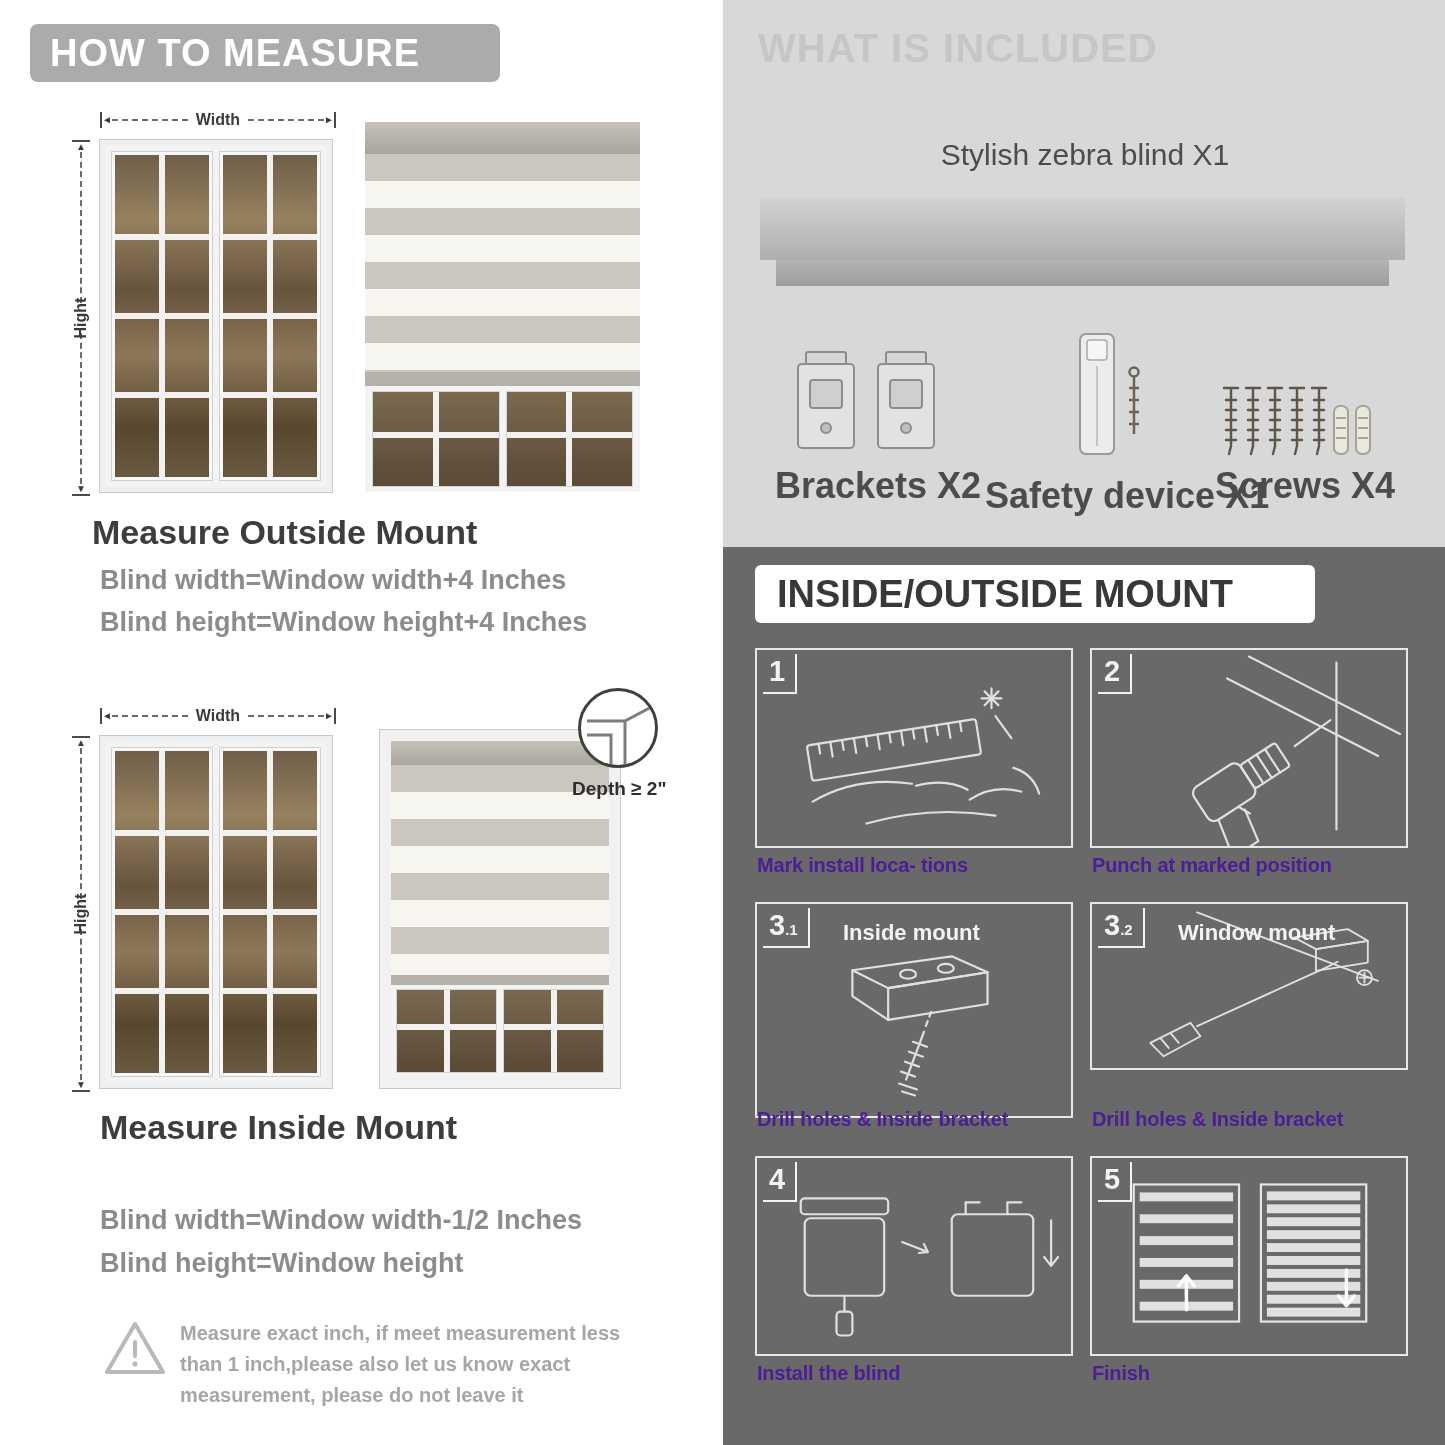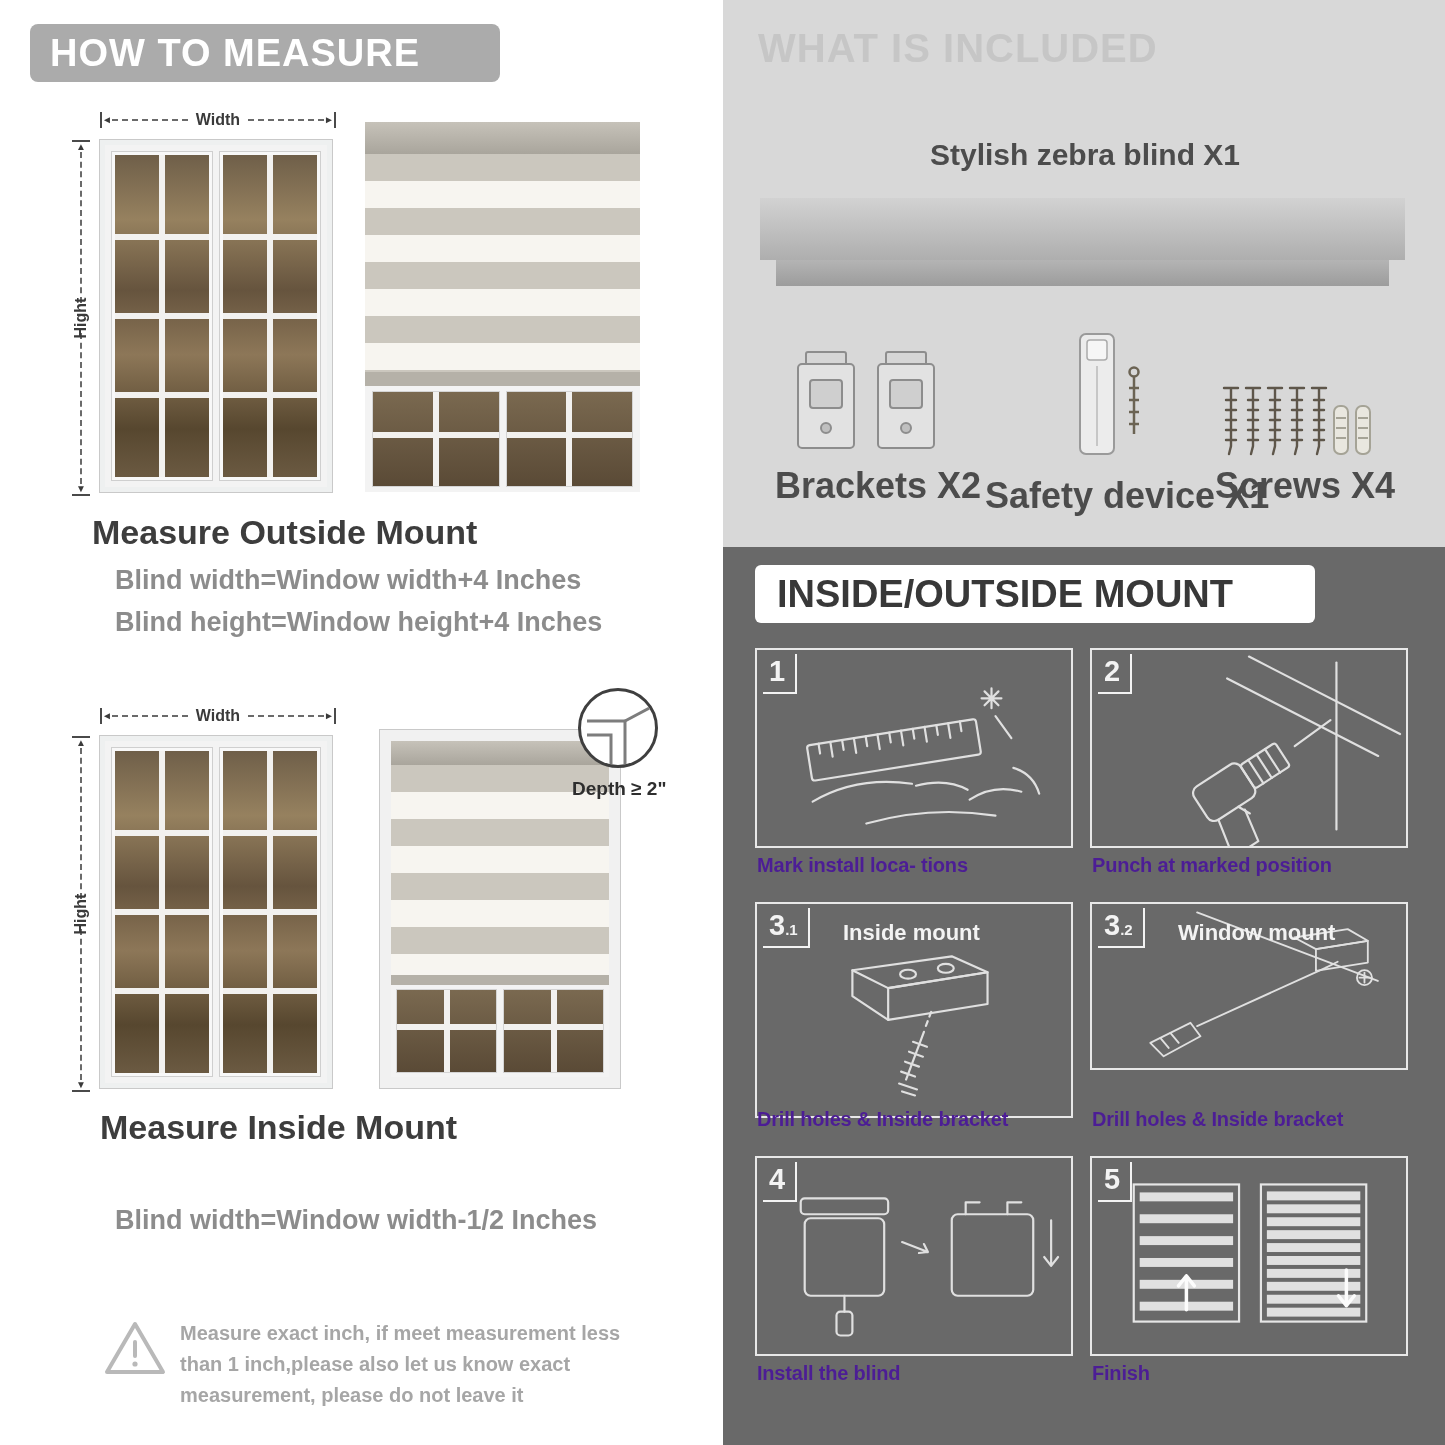--- a/index.html
+++ b/index.html
@@ -6,21 +6,21 @@
   #page{position:relative;width:1445px;height:1445px;background:#ffffff;overflow:hidden;
         font-family:"Liberation Sans","DejaVu Sans",sans-serif;}
   .abs{position:absolute;}
   .nowrap{white-space:nowrap;}
 
   
   .banner{left:30px;top:24px;width:470px;height:58px;background:#ababab;border-radius:8px;
           color:#ffffff;font-size:38px;font-weight:bold;line-height:58px;padding-left:20px;
           letter-spacing:1px;box-sizing:border-box;}
   .heading{font-size:34px;font-weight:bold;color:#3d3d3d;}
-  .bodyline{font-size:27px;font-weight:bold;color:#8c8c8c;margin-left:15px;}
+  .bodyline{font-size:27px;font-weight:bold;color:#8c8c8c;}
 
   
   .h-arrow{display:flex;align-items:center;height:16px;border-left:2px solid #4a4a4a;border-right:2px solid #4a4a4a;}
   .h-arrow .dash{flex:1;height:0;border-top:2px dashed #6a6a6a;}
   .ahead{font-size:10px;color:#3a3a3a;line-height:1;}
   .alabel{font-size:16px;font-weight:bold;color:#3a3a3a;padding:0 8px;white-space:nowrap;}
   .v-arrow{display:flex;flex-direction:column;align-items:center;width:18px;
            border-top:2px solid #4a4a4a;border-bottom:2px solid #4a4a4a;}
   .v-arrow .vdash{flex:1;width:0;border-left:2px dashed #6a6a6a;}
   .vlabel{transform:rotate(-90deg);font-size:16px;font-weight:bold;color:#3a3a3a;white-space:nowrap;padding:6px 0;}
@@ -51,21 +51,21 @@
           display:flex;flex-direction:column;box-sizing:border-box;}
 
   .depth-circle{border-radius:50%;border:3px solid #3f3f3f;background:#ffffff;overflow:hidden;z-index:5;}
   .depth-label{font-size:19px;font-weight:bold;color:#2e2e2e;}
 
   .warn-text{font-size:20px;font-weight:bold;color:#a6a6a6;line-height:1.55;width:452px;}
 
   
   .included-bg{left:723px;top:0;width:722px;height:547px;background:#d8d8d8;}
   .included-title{font-size:40px;font-weight:bold;color:#c6c6c6;letter-spacing:1px;}
-  .blind-label{left:725px;top:138px;width:720px;text-align:center;font-size:30px;font-weight:bold;color:#4c4c4c;}
+  .blind-label{left:725px;top:138px;width:720px;text-align:center;font-size:30px;font-weight:normal;color:#4c4c4c;}
   .rail-main{left:760px;top:198px;width:645px;height:62px;background:linear-gradient(180deg,#d2d2d2,#aeaeae);}
   .rail-lip{left:776px;top:260px;width:613px;height:26px;background:linear-gradient(180deg,#b4b4b4,#9c9c9c);}
   .item-label{font-size:36px;font-weight:bold;color:#4c4c4c;text-align:center;}
 
   .mount-bg{left:723px;top:547px;width:722px;height:898px;background:#696969;}
   .mount-title{left:755px;top:565px;width:560px;height:58px;background:#ffffff;border-radius:6px;
                font-size:38px;font-weight:bold;color:#383838;line-height:58px;padding-left:22px;box-sizing:border-box;}
   .panel{border:2.5px solid #e8e8e8;box-sizing:border-box;}
   .ill{position:absolute;left:0;top:0;width:100%;height:100%;}
   .pnum{position:absolute;top:4px;left:6px;font-size:29px;font-weight:bold;color:#f3f3f3;
@@ -155,20 +155,21 @@
         <path d="M6 30 H44 V74"></path>
         <path d="M6 44 H30 V74"></path>
         <path d="M44 30 L74 14"></path>
       </g>
     </svg>
   </div>
   <div class="abs depth-label nowrap" style="left:572px;top:778px;">Depth ≥ 2"</div>
 
   <div class="abs heading nowrap" style="left:100px;top:1108px;">Measure Inside Mount</div>
   <div class="abs bodyline nowrap" style="left:100px;top:1205px;">Blind width=Window width-1/2 Inches</div>
+  <div class="abs bodyline nowrap" style="left:100px;top:1248px;">Blind height=Window height</div>
 
   <svg class="abs" style="left:103px;top:1318px;" width="64" height="62" viewBox="0 0 64 62">
     <path d="M32 6 L60 54 H4 Z" fill="none" stroke="#b9b9b9" stroke-width="4" stroke-linejoin="round"></path>
     <path d="M32 24 v14" stroke="#b9b9b9" stroke-width="4" stroke-linecap="round"></path>
     <circle cx="32" cy="46" r="2.6" fill="#b9b9b9"></circle>
   </svg>
   <div class="abs warn-text" style="left:180px;top:1318px;">Measure exact inch, if meet measurement less than 1 inch,please also let us know exact measurement, please do not leave it</div>
 
   <div class="abs included-bg"></div>
   <div class="abs included-title nowrap" style="left:758px;top:26px;">WHAT IS INCLUDED</div>

